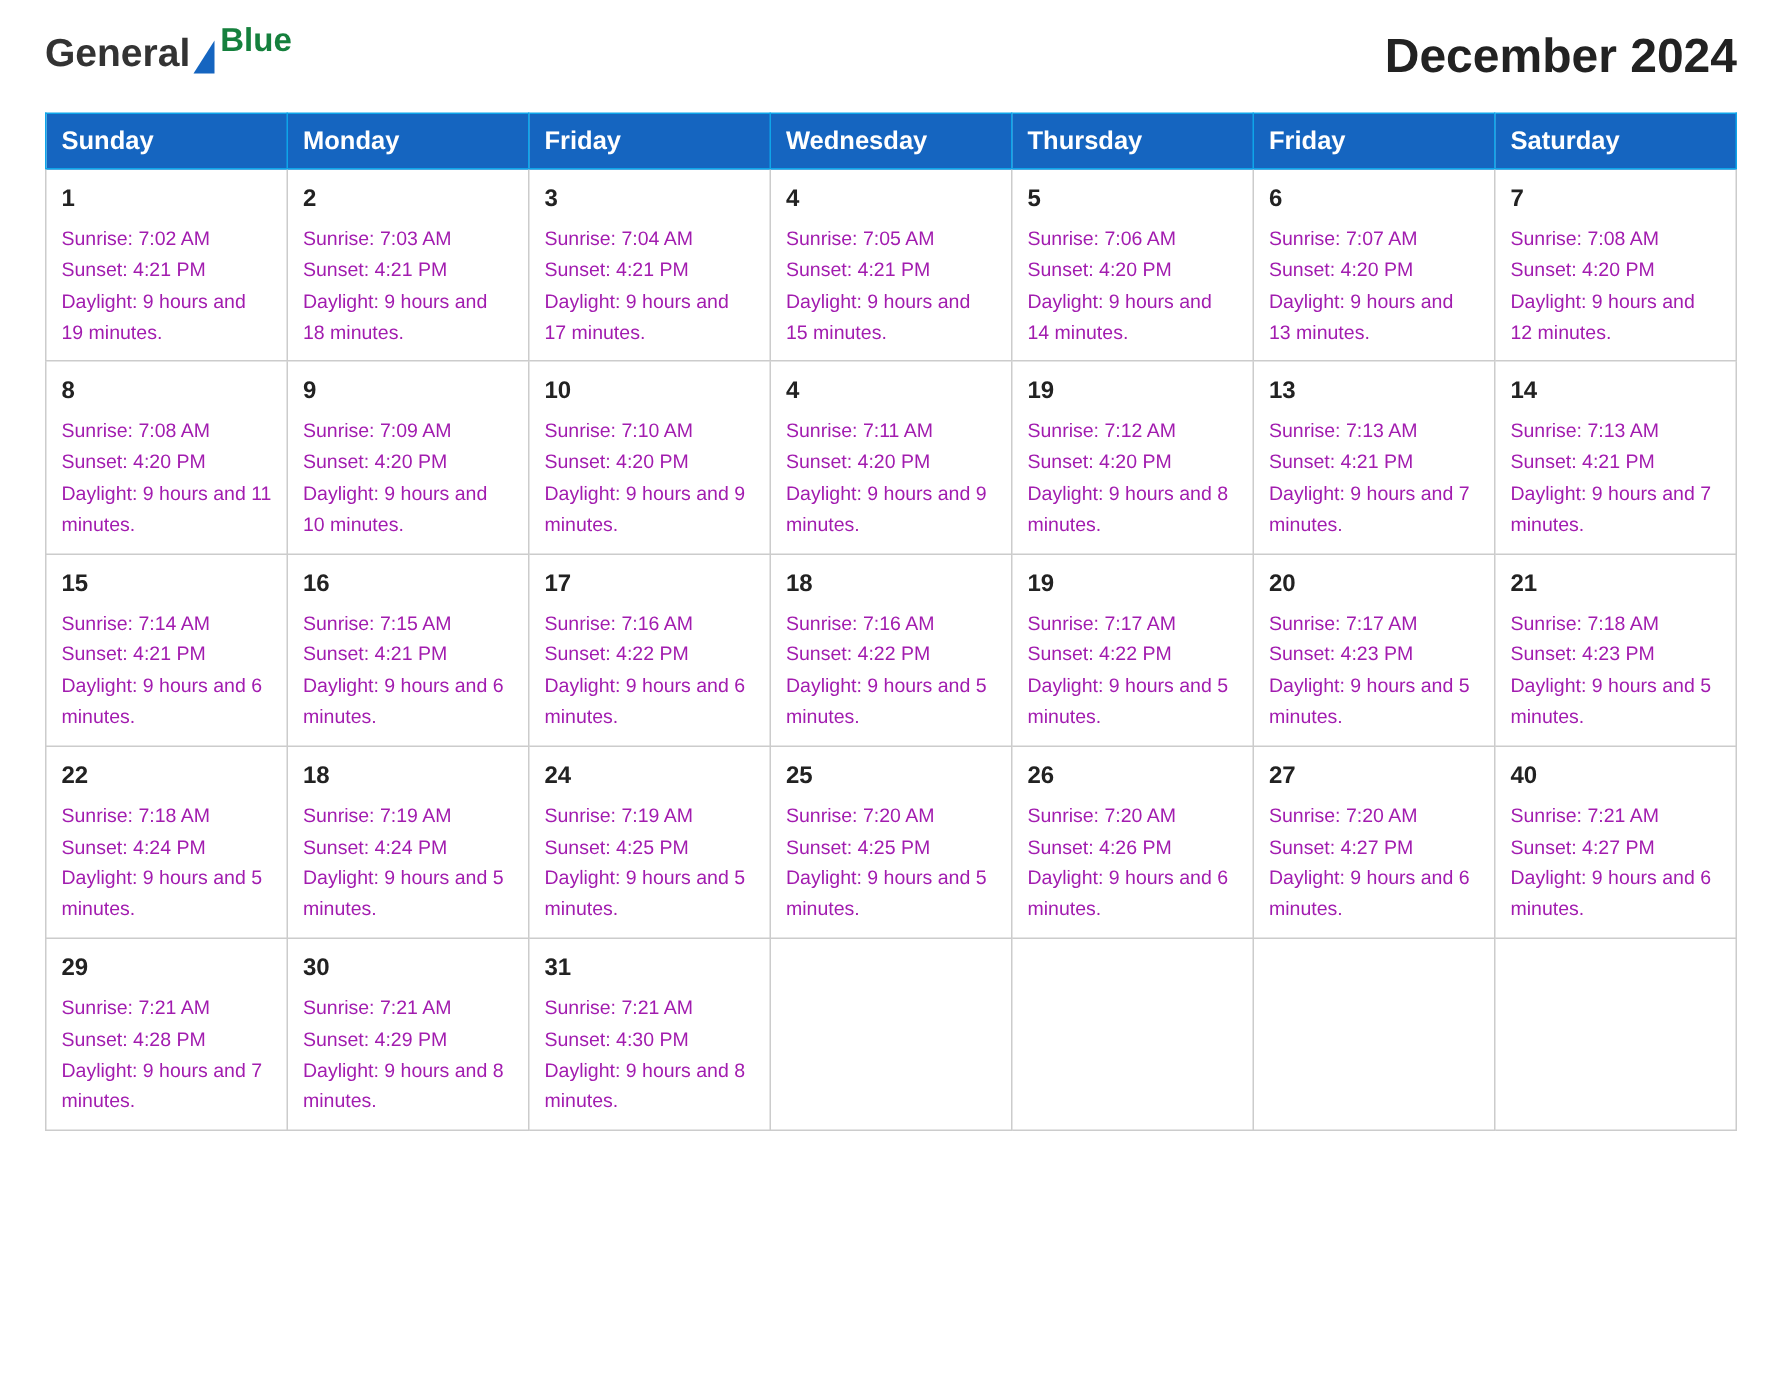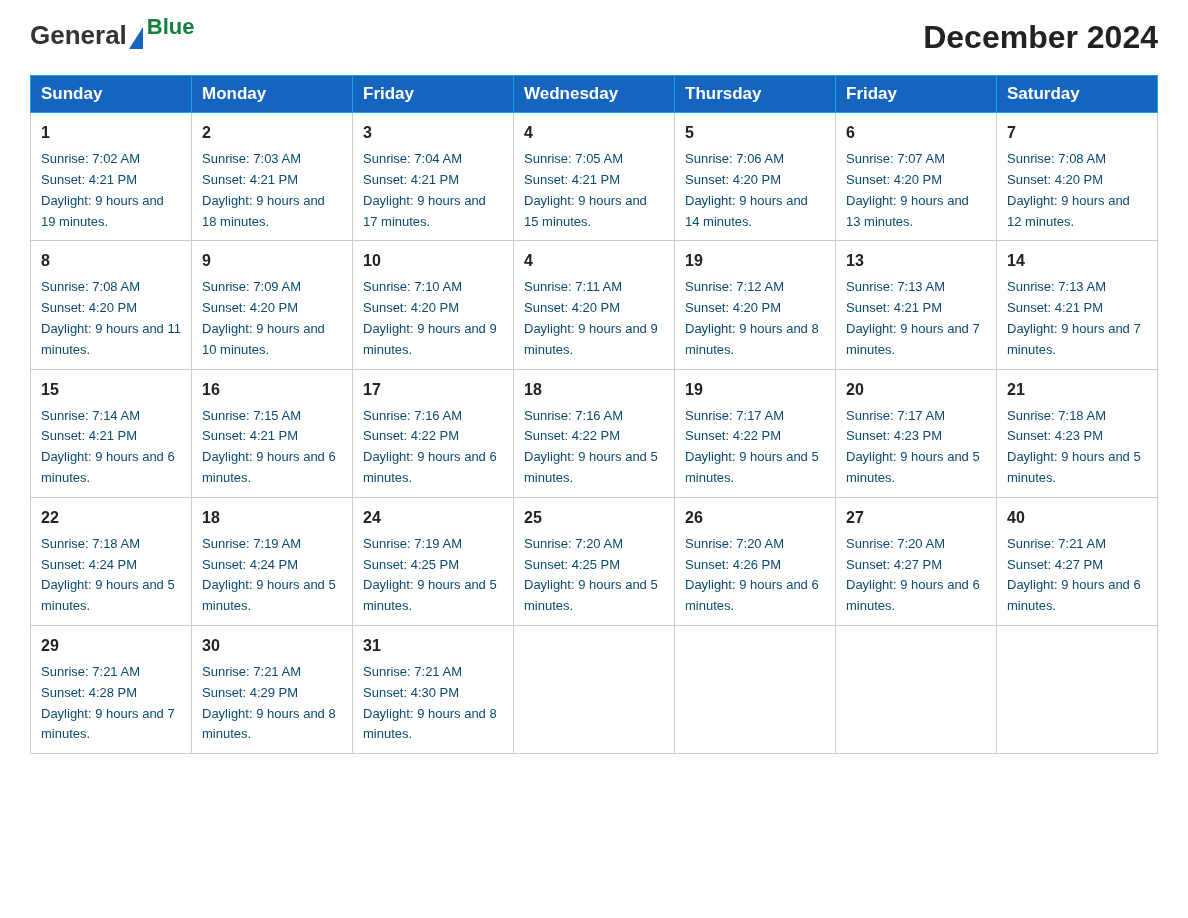--- a/index.html
+++ b/index.html
@@ -80,21 +80,21 @@
     }
     .day-number {
       font-size: 16px;
       font-weight: bold;
       color: #222;
       display: block;
       margin-bottom: 4px;
     }
     .day-info {
       font-size: 13px;
-      color: #0c4a6e;
+      color: #a21caf;
       line-height: 1.6;
     }
     .empty-cell {
       background: #fff;
     }
   </style>
 </head>
 <body>
 
 <div class="header-area">

